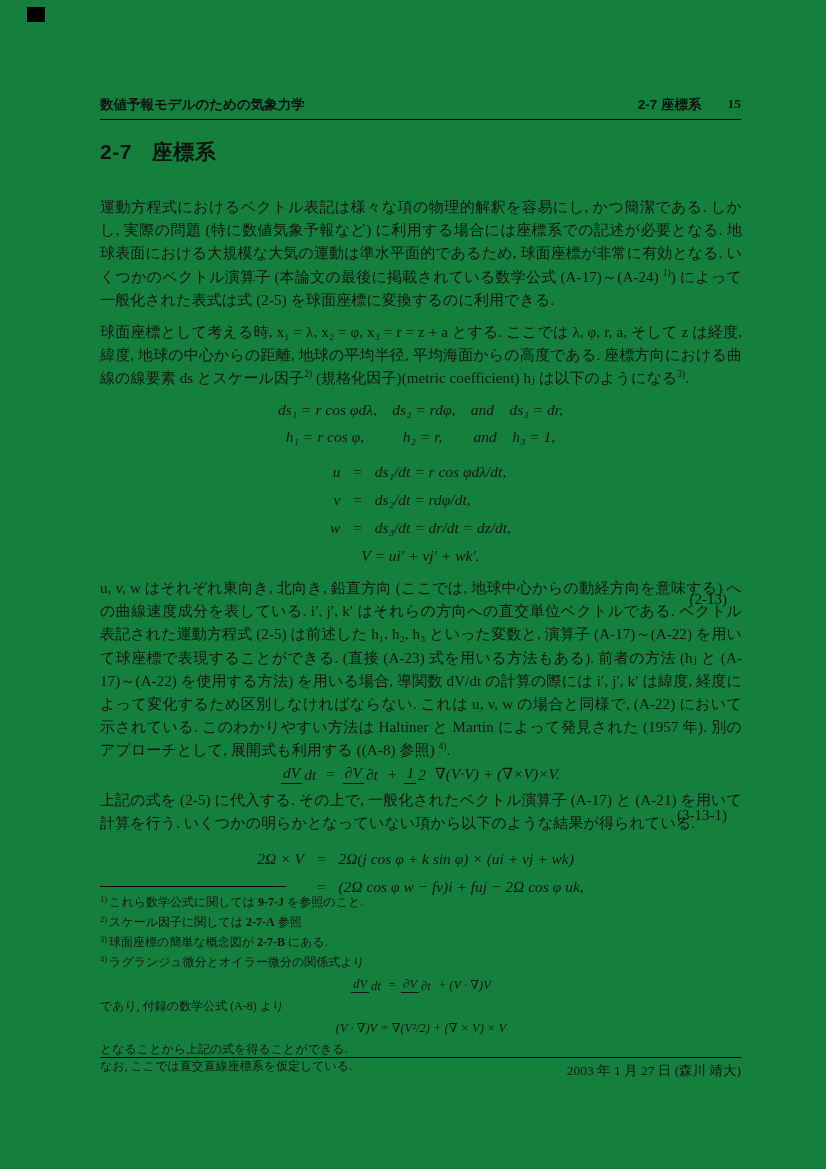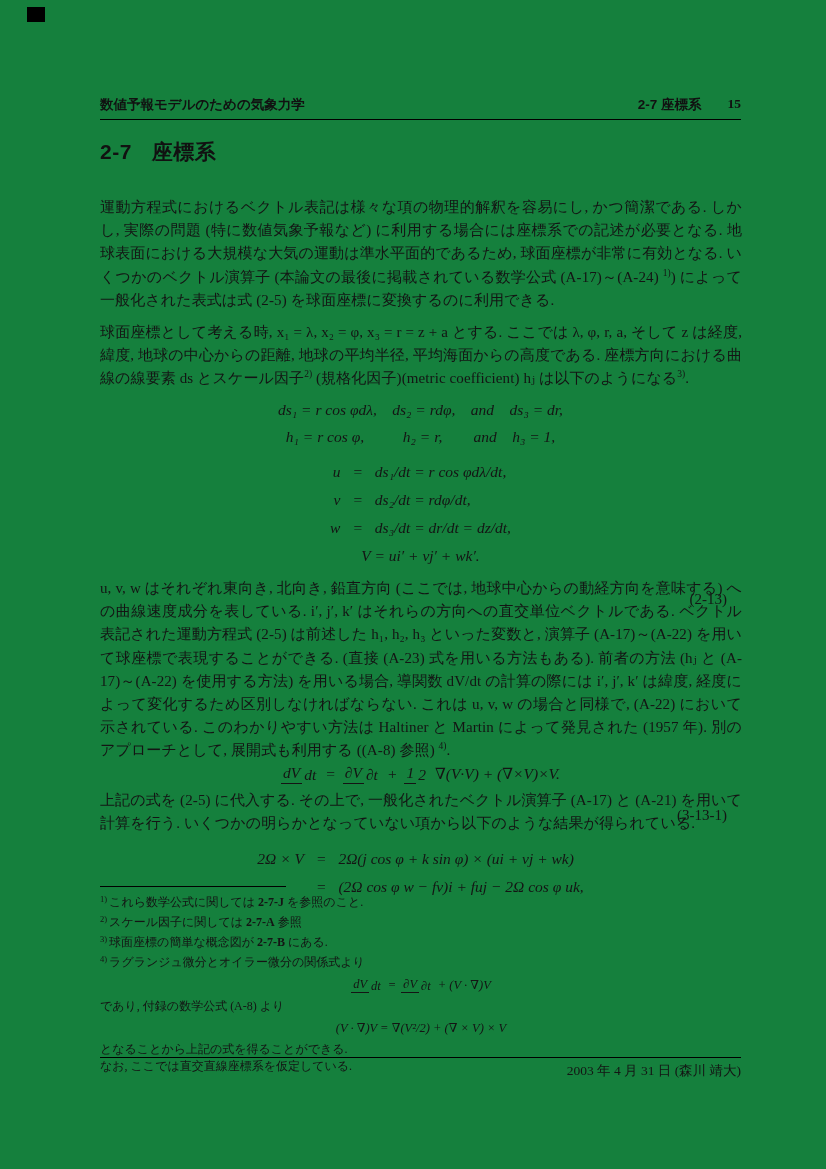--- a/index.html
+++ b/index.html
@@ -144,21 +144,21 @@
         <span>=</span>
         <span class="rhs">2Ω(j cos φ + k sin φ) × (ui + vj + wk)</span>
       <span class="lhs"></span>
         <span>=</span>
         <span class="rhs">(2Ω cos φ w − fv)i + fuj − 2Ω cos φ uk,</span>
     </span>
   </div>
 
   <div class="fn-rule"></div>
   <div class="footnotes">
-    <p class="fn-line"><sup>1)</sup><span>これら数学公式に関しては </span><span class="fnref">2-7-J</span><span> を参照のこと.</span></p>
+    <p class="fn-line"><sup>1)</sup><span>これら数学公式に関しては </span><span class="fnref">9-7-J</span><span> を参照のこと.</span></p>
     <p class="fn-line"><sup>2)</sup><span>スケール因子に関しては </span><span class="fnref">2-7-A</span><span> 参照</span></p>
     <p class="fn-line"><sup>3)</sup><span>球面座標の簡単な概念図が </span><span class="fnref">2-7-B</span><span> にある.</span></p>
     <p class="fn-line"><sup>4)</sup><span>ラグランジュ微分とオイラー微分の関係式より</span></p>
 
     <div class="fn-eq">
       <span class="fn-eq-row">
         <span class="frac">
             <span class="fnum">dV</span>
             <span class="fden">dt</span>
           </span>
@@ -176,16 +176,16 @@
     <div class="fn-eq">
       <span>(V · ∇)V = ∇(V²/2) + (∇ × V) × V</span>
     </div>
 
     <p class="fn-line"><span>となることから上記の式を得ることができる.</span></p>
     <p class="fn-line"><span>なお, ここでは直交直線座標系を仮定している.</span></p>
   </div>
 
   <div class="footer-rule"></div>
   <div class="footer">
-    <span>2003 年 4 月 31 日 (森川 靖大)</span>
+    <span>2003 年 1 月 27 日 (森川 靖大)</span>
   </div>
 
 </div>
 
 </body></html>

